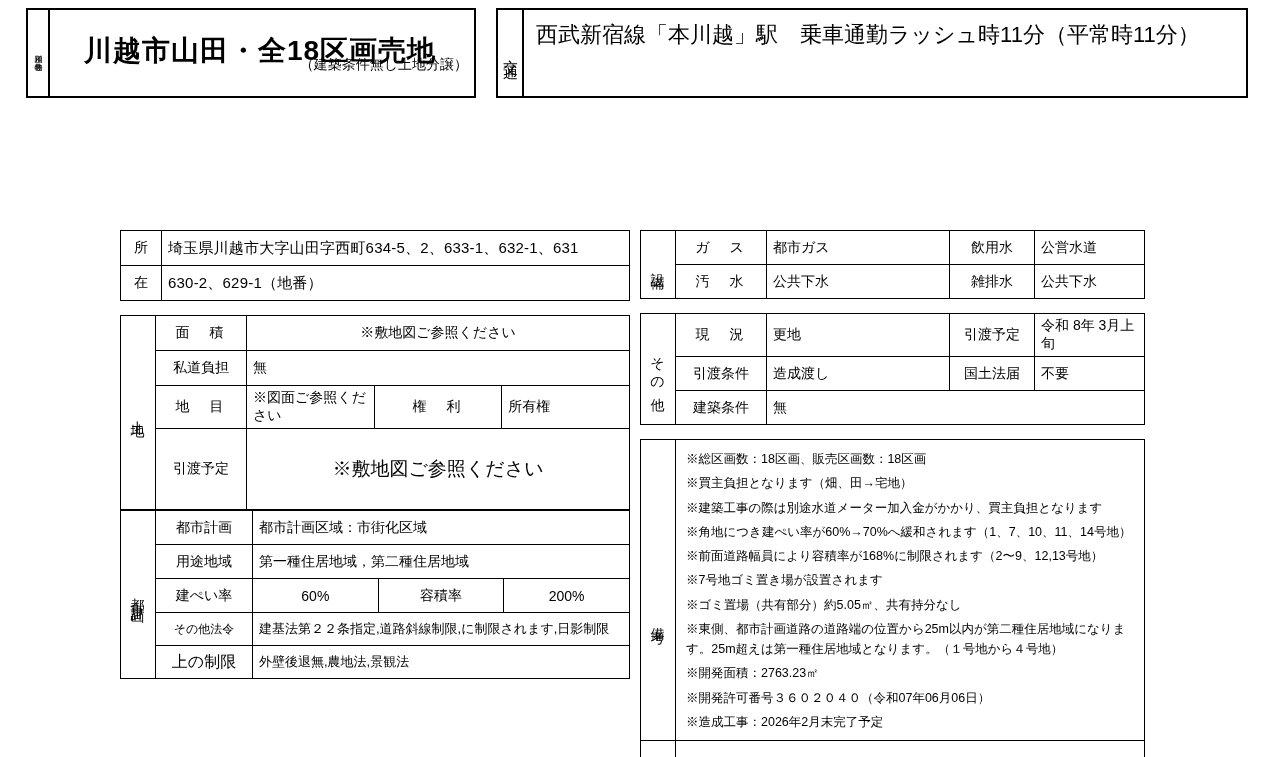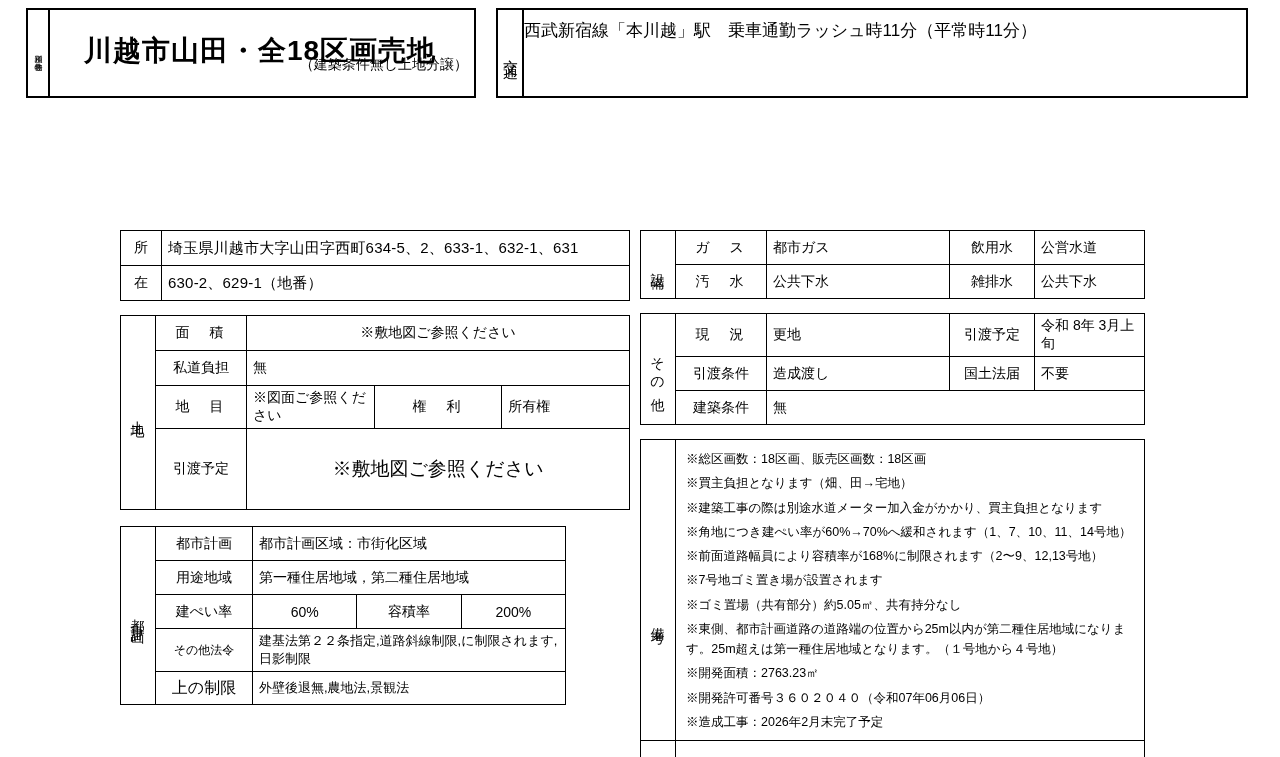--- a/index.html
+++ b/index.html
@@ -90,22 +90,22 @@
     align-items: center;
     justify-content: center;
     font-size: 15px;
     writing-mode: vertical-rl;
     text-orientation: upright;
     letter-spacing: 6px;
     box-sizing: border-box;
   }
   .access-lines {
     flex: 1;
-    padding: 6px 10px 0 0;
-    font-size: 17px;
+    padding: 6px 10px 0 12px;
+    font-size: 22px;
     line-height: 1.75;
   }
   .access-line-2 {
     text-align: right;
     padding-right: 10px;
   }
 
   
   .big-heading {
     position: absolute;
@@ -147,22 +147,22 @@
   .center { text-align: center; }
 
   
   .left-col {
     position: absolute;
     top: 230px;
     left: 120px;
     width: 510px;
   }
   .tbl-location { width: 510px; margin-bottom: 14px; }
-  .tbl-land { width: 510px; margin-bottom: 16px; }
-  .tbl-city { width: 446px; }
+  .tbl-land { width: 510px; margin-bottom: 0; }
+  .tbl-city { width: 510px; }
 
   .loc-line { font-size: 15px; letter-spacing: 0.2px; }
 
   .note-big {
     font-size: 19px;
     text-align: center;
   }
 
   
   .right-col {

